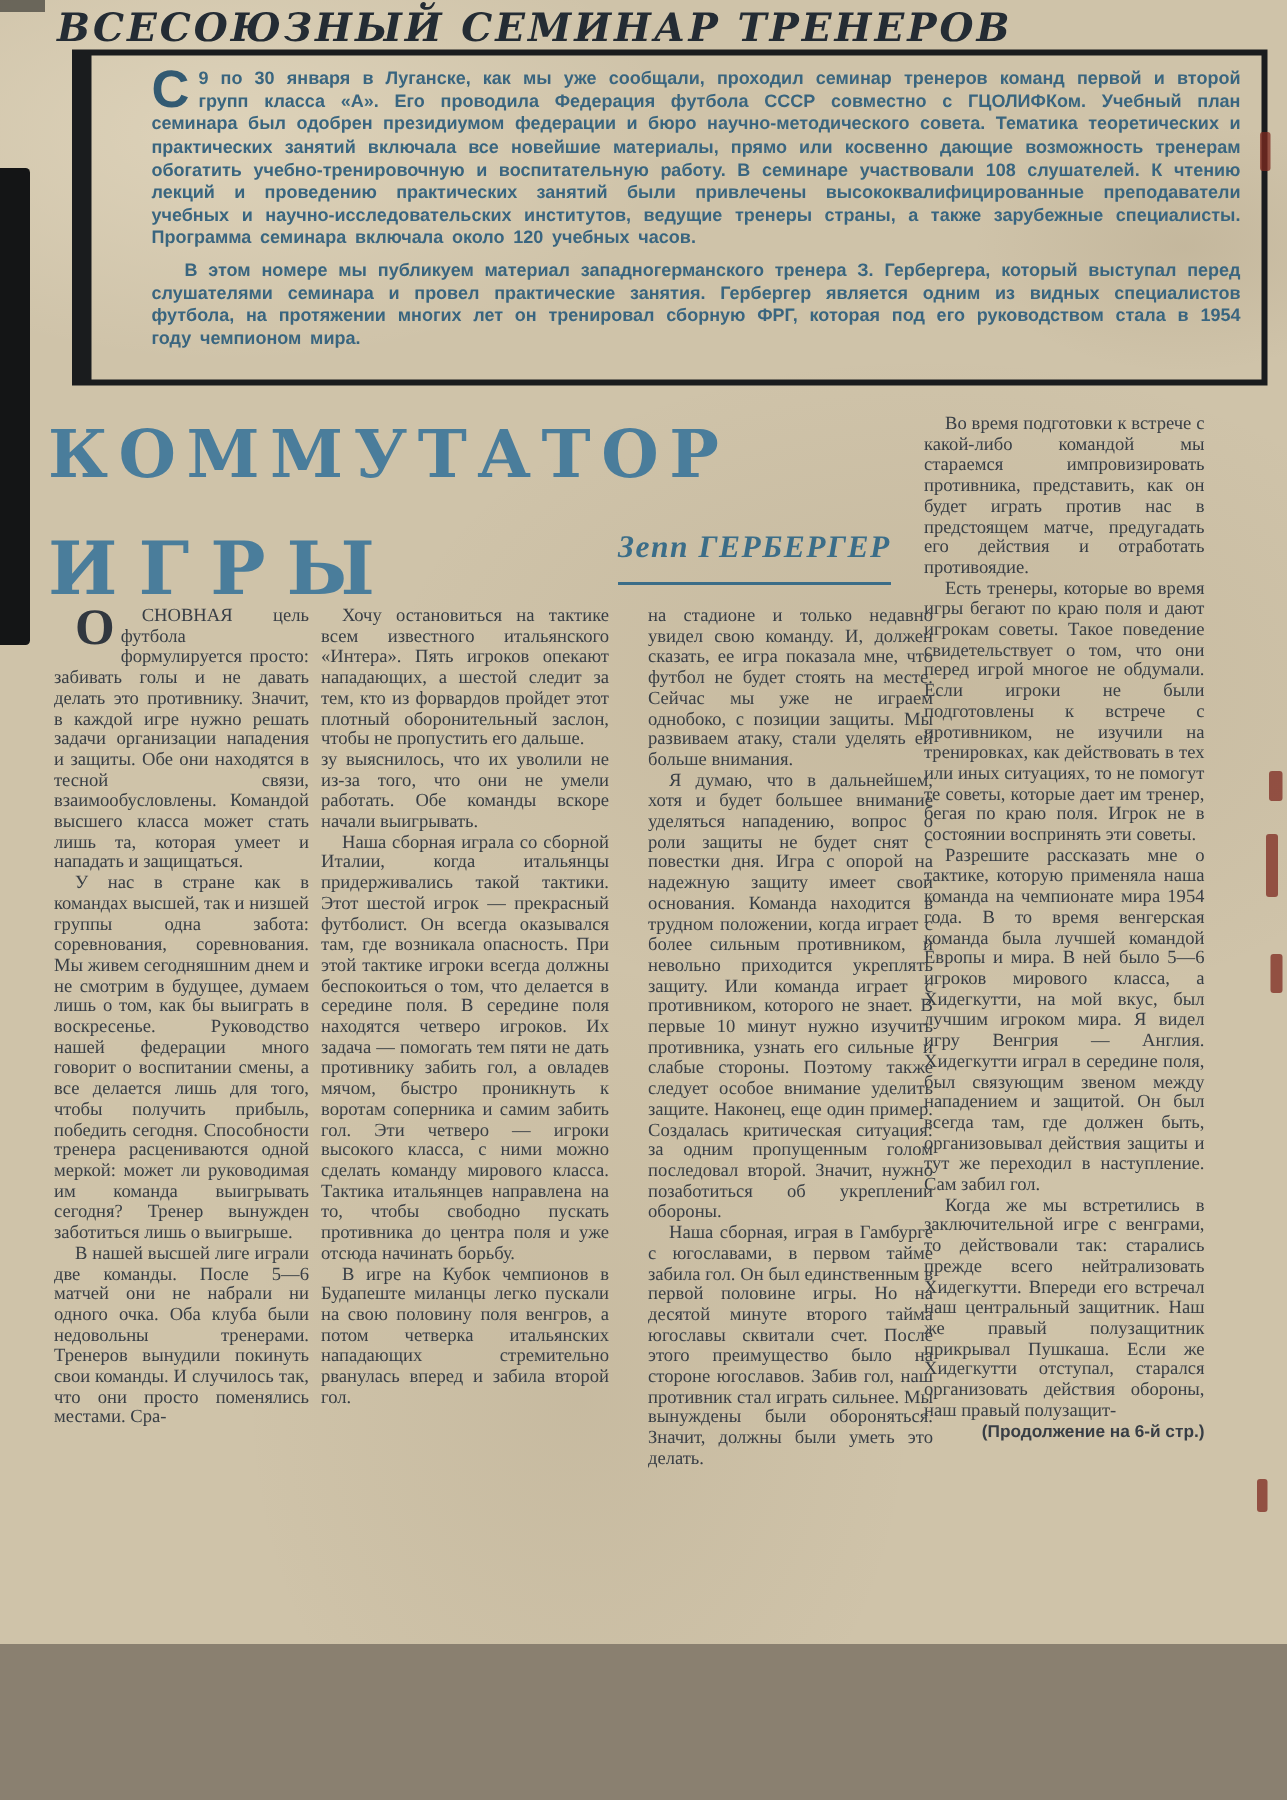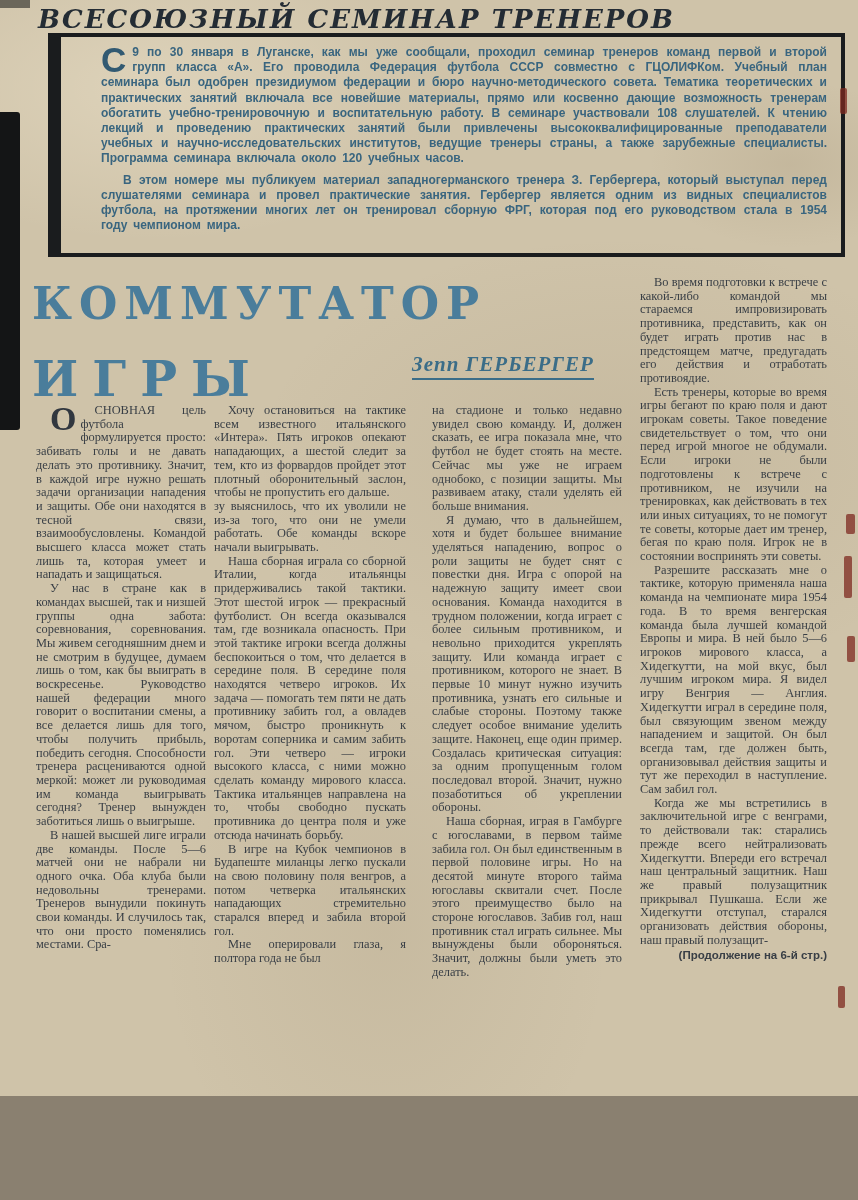--- a/index.html
+++ b/index.html
@@ -20,33 +20,33 @@
   .intro-box .para{margin:0 0 6px 0;font-family:"Liberation Sans", sans-serif;font-weight:bold;
     font-size:12px;line-height:15.2px;color:#39657f;text-align:justify;word-spacing:2.5px;}
   .intro-box .para + .para{text-indent:22px;}
   .intro-box .dropcap{float:left;font-size:35px;line-height:29px;padding:0 6px 0 0;color:#3059710;
     color:#325a72;font-weight:bold;}
   .headline{position:absolute;left:32px;top:268px;color:#4a7d9b;
     font-family:"DejaVu Serif", serif;font-weight:bold;}
   .hl1{font-size:44px;letter-spacing:7px;line-height:72px;}
   .hl2{font-size:49px;letter-spacing:14px;line-height:78px;}
   .byline{position:absolute;left:412px;top:352px;font-size:21px;font-weight:bold;font-style:italic;
-    color:#3b6d88;border-bottom:2px solid #3b6d88;padding-bottom:1px;
+    color:#3b6d88;border-bottom:2px solid #3b6d88;padding-bottom:11px;
     font-family:"Liberation Serif", serif;letter-spacing:1px;}
   .col{position:absolute;color:#383e45;font-size:12.4px;line-height:13.7px;text-align:justify;}
   .col .para{margin:0;text-indent:14px;}
   .col .para.cont{text-indent:0;}
   .col .para.bold{font-family:"Liberation Sans", sans-serif;font-weight:bold;font-size:11.5px;
     text-align:right;text-indent:0;margin-top:2px;}
   .col .dropcap{float:left;font-size:34px;line-height:27px;font-weight:bold;padding-right:4px;
     margin-top:1px;color:#31373f;}
   .col1{left:36px;top:404px;width:170px;height:742px;overflow:hidden;}
   .col2{left:214px;top:404px;width:192px;height:742px;overflow:hidden;}
   .col3{left:432px;top:404px;width:190px;height:742px;overflow:hidden;}
-  .col4{left:640px;top:276px;width:187px;height:886px;overflow:hidden;}
+  .col4{left:616px;top:276px;width:187px;height:886px;overflow:hidden;}
   .bottom-rule{position:absolute;left:36px;top:1148px;width:516px;height:8px;background:#17181a;}
   .footer{position:absolute;left:586px;top:1150px;width:280px;
     font-family:"Liberation Sans", sans-serif;font-weight:normal;font-size:13px;
     letter-spacing:1.5px;color:#242a31;white-space:nowrap;}
   .footer .diamond{font-size:10px;vertical-align:1px;padding:0 4px;}
   .edge-left{position:absolute;left:0;top:112px;width:20px;height:318px;background:#141516;
     border-radius:0 3px 3px 0;}
   .edge-bottom{position:absolute;left:0;top:1186px;width:858px;height:14px;background:#101112;}
   .edge-top-l{position:absolute;left:0;top:0;width:30px;height:8px;background:rgba(20,21,22,.55);}
   .redmark{position:absolute;background:#7e2a20;opacity:.75;border-radius:2px;}
@@ -79,22 +79,21 @@
 
   <div class="col col1">
       <p class="para"><span class="dropcap">О</span>СНОВНАЯ цель футбола формулируется просто: забивать голы и не давать делать это противнику. Значит, в каждой игре нужно решать задачи организации нападения и защиты. Обе они находятся в тесной связи, взаимообусловлены. Командой высшего класса может стать лишь та, которая умеет и нападать и защищаться.</p>
       <p class="para">У нас в стране как в командах высшей, так и низшей группы одна забота: соревнования, соревнования. Мы живем сегодняшним днем и не смотрим в будущее, думаем лишь о том, как бы выиграть в воскресенье. Руководство нашей федерации много говорит о воспитании смены, а все делается лишь для того, чтобы получить прибыль, победить сегодня. Способности тренера расцениваются одной меркой: может ли руководимая им команда выигрывать сегодня? Тренер вынужден заботиться лишь о выигрыше.</p>
       <p class="para">В нашей высшей лиге играли две команды. После 5—6 матчей они не набрали ни одного очка. Оба клуба были недовольны тренерами. Тренеров вынудили покинуть свои команды. И случилось так, что они просто поменялись местами. Сра-</p>
     </div>
   <div class="col col2">
       <p class="para">Хочу остановиться на тактике всем известного итальянского «Интера». Пять игроков опекают нападающих, а шестой следит за тем, кто из форвардов пройдет этот плотный оборонительный заслон, чтобы не пропустить его дальше.</p>
       <p class="para cont">зу выяснилось, что их уволили не из-за того, что они не умели работать. Обе команды вскоре начали выигрывать.</p>
       <p class="para">Наша сборная играла со сборной Италии, когда итальянцы придерживались такой тактики. Этот шестой игрок — прекрасный футболист. Он всегда оказывался там, где возникала опасность. При этой тактике игроки всегда должны беспокоиться о том, что делается в середине поля. В середине поля находятся четверо игроков. Их задача — помогать тем пяти не дать противнику забить гол, а овладев мячом, быстро проникнуть к воротам соперника и самим забить гол. Эти четверо — игроки высокого класса, с ними можно сделать команду мирового класса. Тактика итальянцев направлена на то, чтобы свободно пускать противника до центра поля и уже отсюда начинать борьбу.</p>
-      <p class="para">В игре на Кубок чемпионов в Будапеште миланцы легко пускали на свою половину поля венгров, а потом четверка итальянских нападающих стремительно старался вперед и забила второй гол.</p>
-      <p class="para">Мне оперировали глаза, я полтора года не был</p>
+      <p class="para">В игре на Кубок чемпионов в Будапеште миланцы легко пускали на свою половину поля венгров, а потом четверка итальянских нападающих стремительно рванулась вперед и забила второй гол.</p>
     </div>
   <div class="col col3">
       <p class="para cont">на стадионе и только недавно увидел свою команду. И, должен сказать, ее игра показала мне, что футбол не будет стоять на месте. Сейчас мы уже не играем однобоко, с позиции защиты. Мы развиваем атаку, стали уделять ей больше внимания.</p>
       <p class="para">Я думаю, что в дальнейшем, хотя и будет большее внимание уделяться нападению, вопрос о роли защиты не будет снят с повестки дня. Игра с опорой на надежную защиту имеет свои основания. Команда находится в трудном положении, когда играет с более сильным противником, и невольно приходится укреплять защиту. Или команда играет с противником, которого не знает. В первые 10 минут нужно изучить противника, узнать его сильные и слабые стороны. Поэтому также следует особое внимание уделить защите. Наконец, еще один пример. Создалась критическая ситуация: за одним пропущенным голом последовал второй. Значит, нужно позаботиться об укреплении обороны.</p>
       <p class="para">Наша сборная, играя в Гамбурге с югославами, в первом тайме забила гол. Он был единственным в первой половине игры. Но на десятой минуте второго тайма югославы сквитали счет. После этого преимущество было на стороне югославов. Забив гол, наш противник стал играть сильнее. Мы вынуждены были обороняться. Значит, должны были уметь это делать.</p>
     </div>
   <div class="col col4">
       <p class="para">Во время подготовки к встрече с какой-либо командой мы стараемся импровизировать противника, представить, как он будет играть против нас в предстоящем матче, предугадать его действия и отработать противоядие.</p>
       <p class="para">Есть тренеры, которые во время игры бегают по краю поля и дают игрокам советы. Такое поведение свидетельствует о том, что они перед игрой многое не обдумали. Если игроки не были подготовлены к встрече с противником, не изучили на тренировках, как действовать в тех или иных ситуациях, то не помогут те советы, которые дает им тренер, бегая по краю поля. Игрок не в состоянии воспринять эти советы.</p>
       <p class="para">Разрешите рассказать мне о тактике, которую применяла наша команда на чемпионате мира 1954 года. В то время венгерская команда была лучшей командой Европы и мира. В ней было 5—6 игроков мирового класса, а Хидегкутти, на мой вкус, был лучшим игроком мира. Я видел игру Венгрия — Англия. Хидегкутти играл в середине поля, был связующим звеном между нападением и защитой. Он был всегда там, где должен быть, организовывал действия защиты и тут же переходил в наступление. Сам забил гол.</p>

